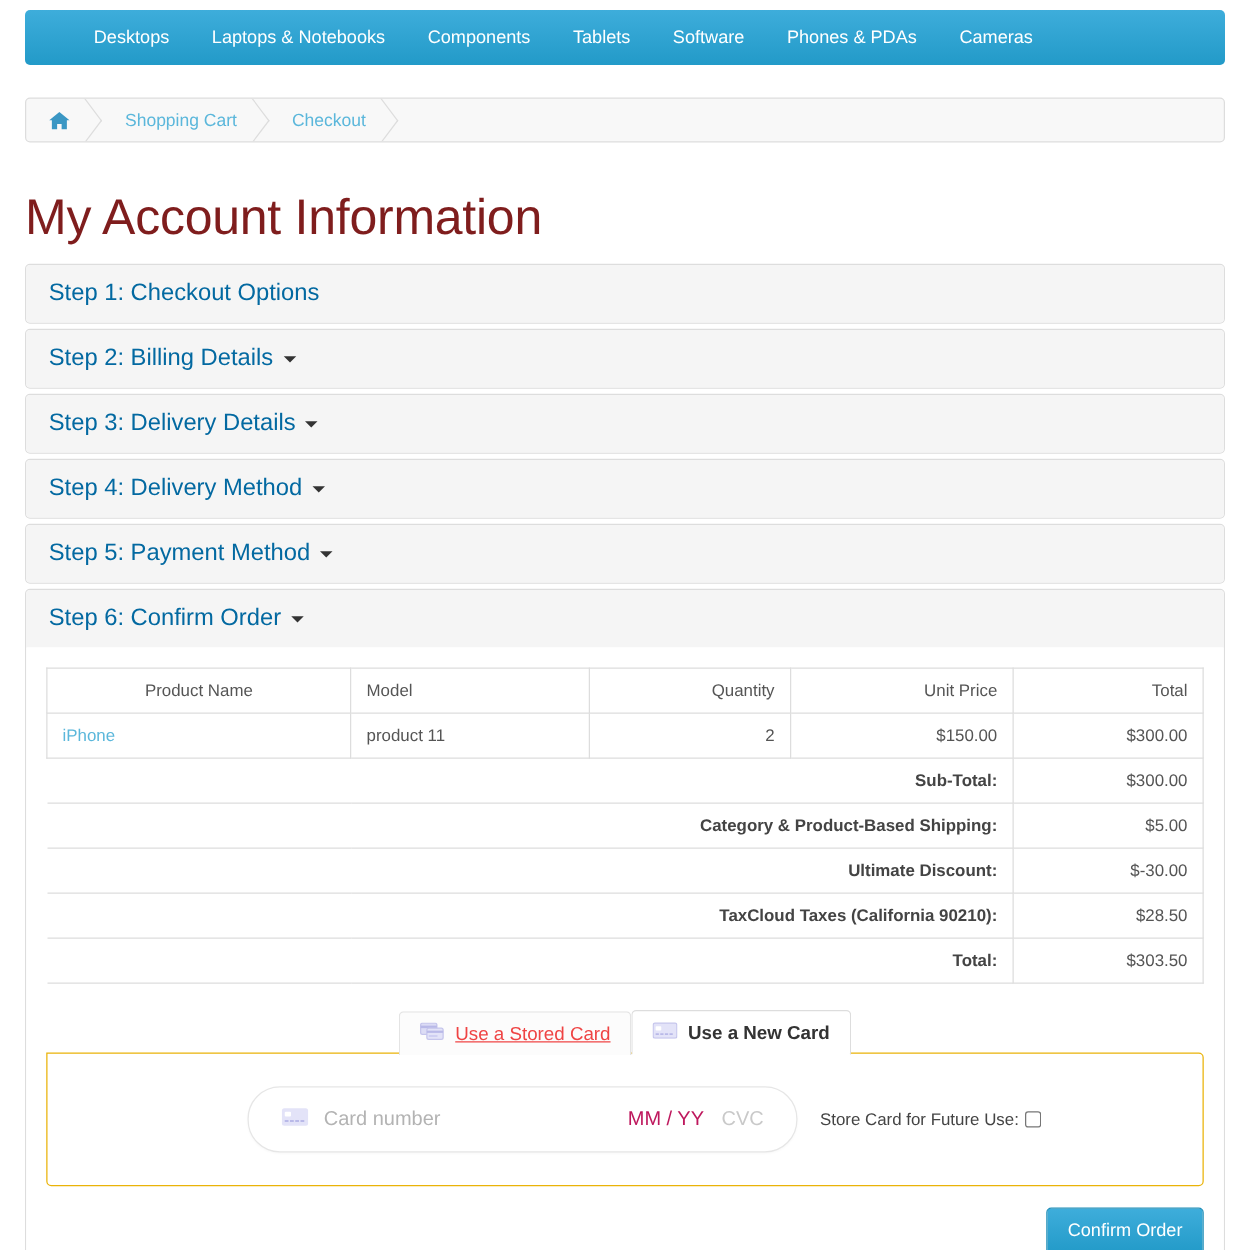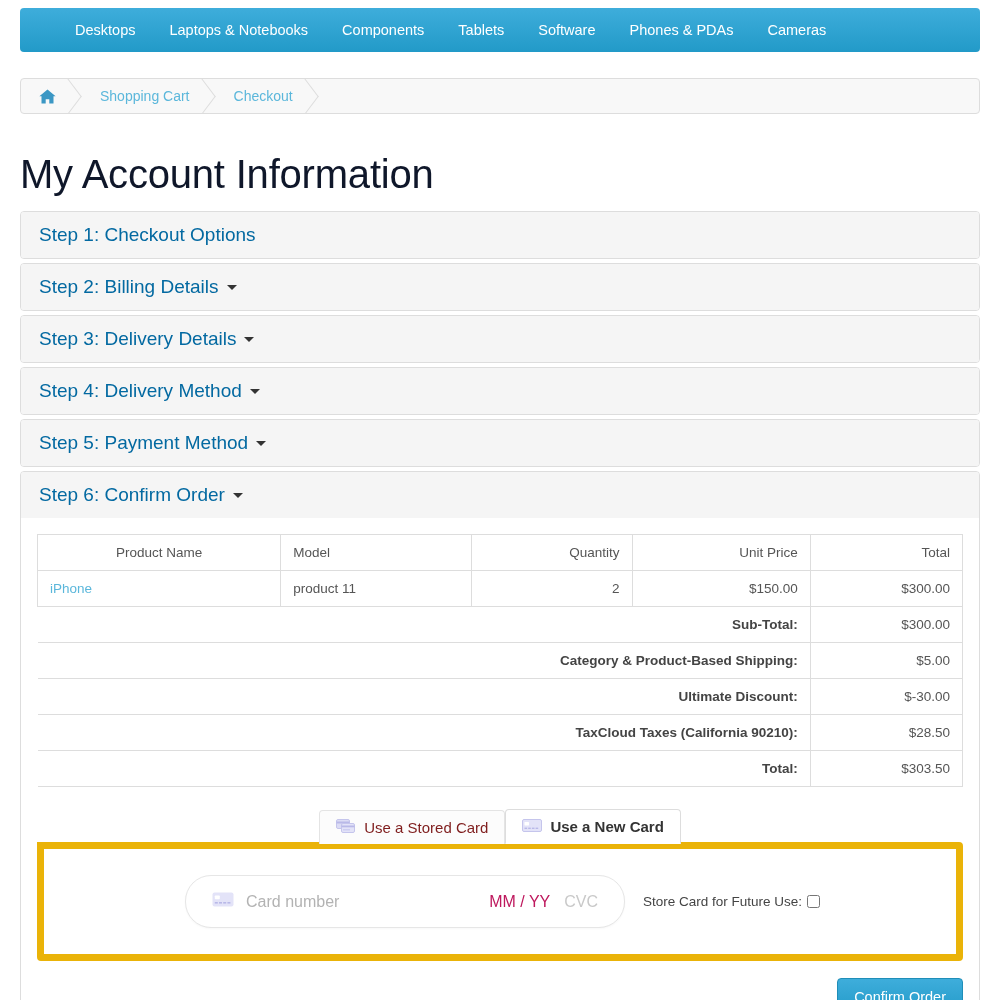--- a/index.html
+++ b/index.html
@@ -64,21 +64,21 @@
     transform: rotate(45deg) skew(8deg, 8deg);
     background: transparent;
   }
   .crumb svg { display: block; }
 
   
   .page-title {
     position: absolute; left: 20px; top: 152px;
     font-size: 40px;
     font-weight: normal;
-    color: #0f172a;
+    color: #7f1d1d;
     margin: 0;
     letter-spacing: -0.2px;
   }
 
   
   .panel-group { position: absolute; left: 20px; top: 211px; width: 960px; }
   .panel {
     border: 1px solid #dddddd;
     border-radius: 4px;
     margin-bottom: 4px;
@@ -166,34 +166,35 @@
     border-radius: 4px 4px 0 0;
     background: transparent;
     cursor: pointer;
     white-space: nowrap;
     position: relative;
     top: 1px;
   }
   .tab.inactive {
     border-color: #e4e4e4;
     background: #fcfcfc;
-    color: #7f1d1d;
+    color: #ef4444;
+    text-decoration: underline;
   }
   .tab.active {
     border-color: #dddddd;
     border-bottom: 1px solid #ffffff;
     background: #ffffff;
     color: #333333;
     font-weight: bold;
   }
   .tab-pane {
-    border: 7px solid #eab308;
+    border: 1px solid #eab308;
     border-radius: 0 4px 4px 4px;
     background: #ffffff;
-    padding: 26px 16px;
+    padding: 26px 35px;
     position: relative;
     z-index: 1;
     margin-top: -1px;
     min-height: 100px;
     display: flex;
     align-items: center;
   }
 
   
   .card-row {

